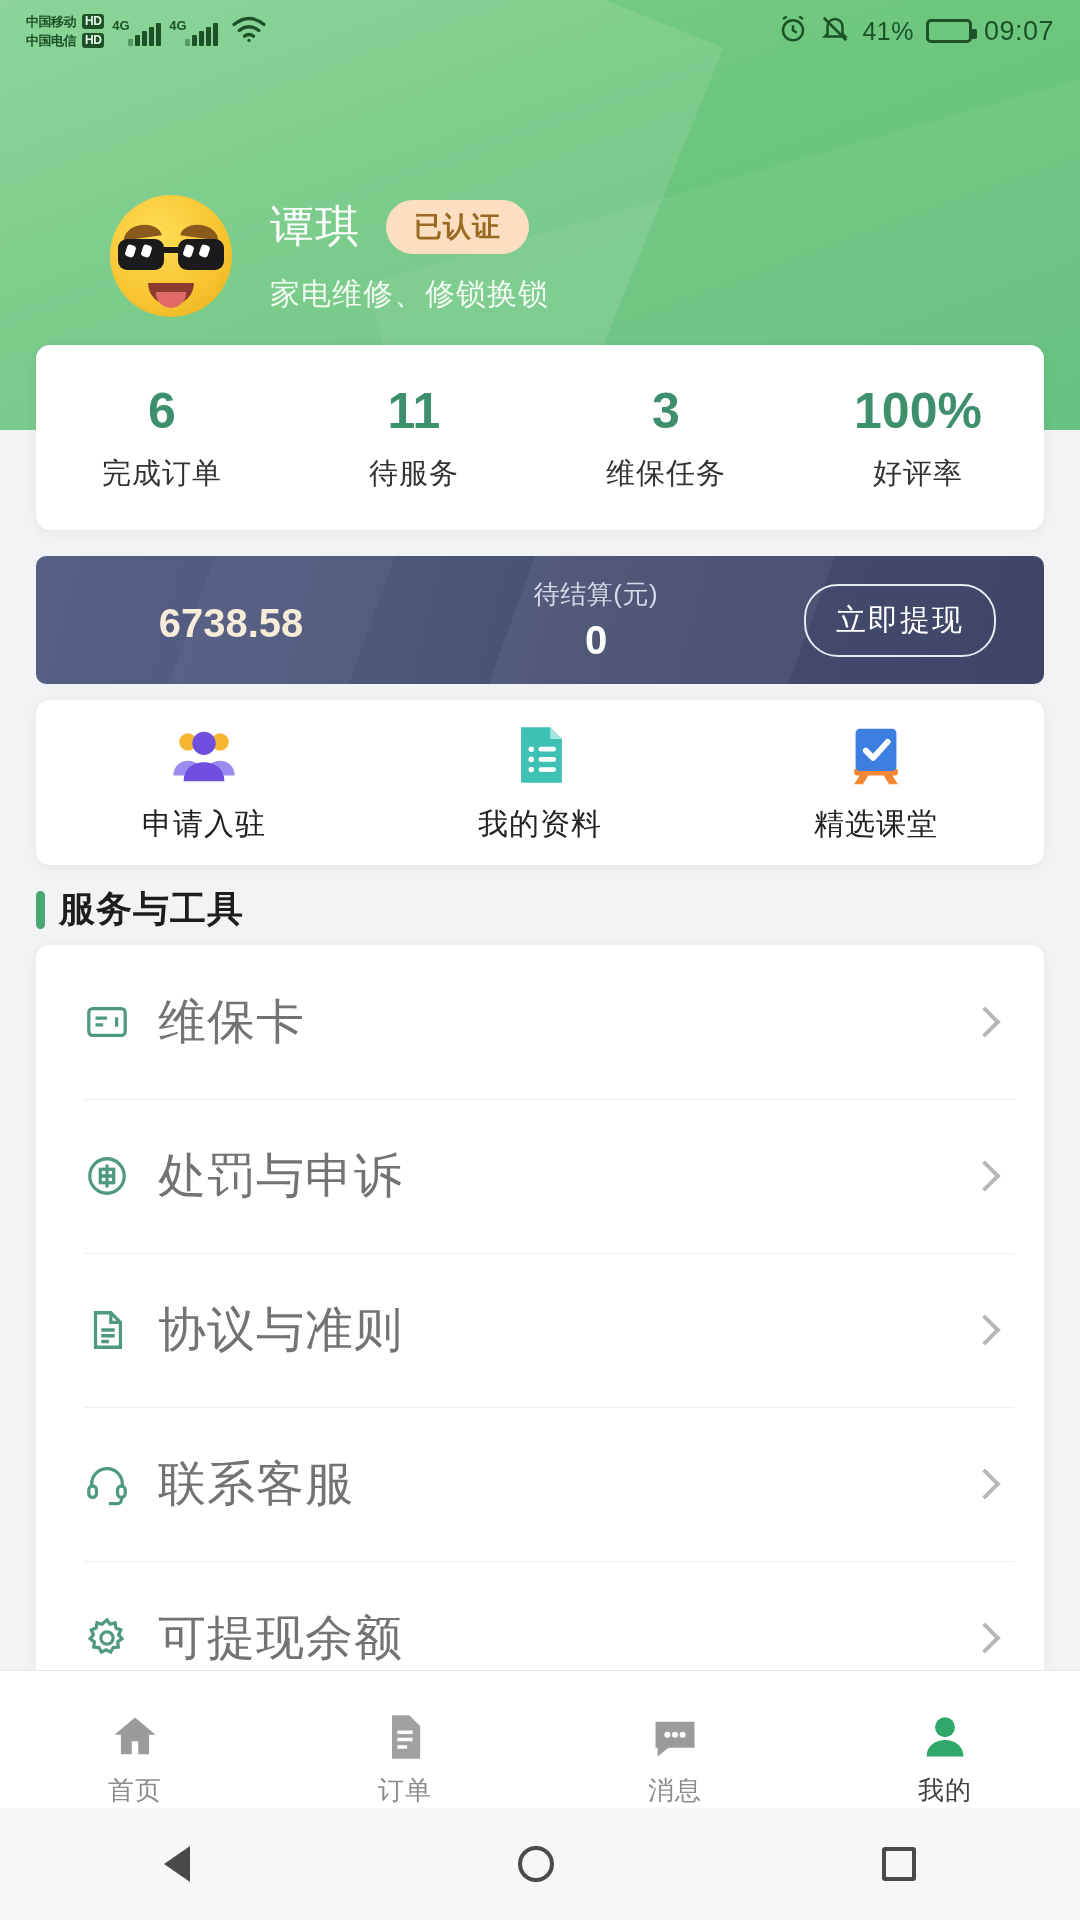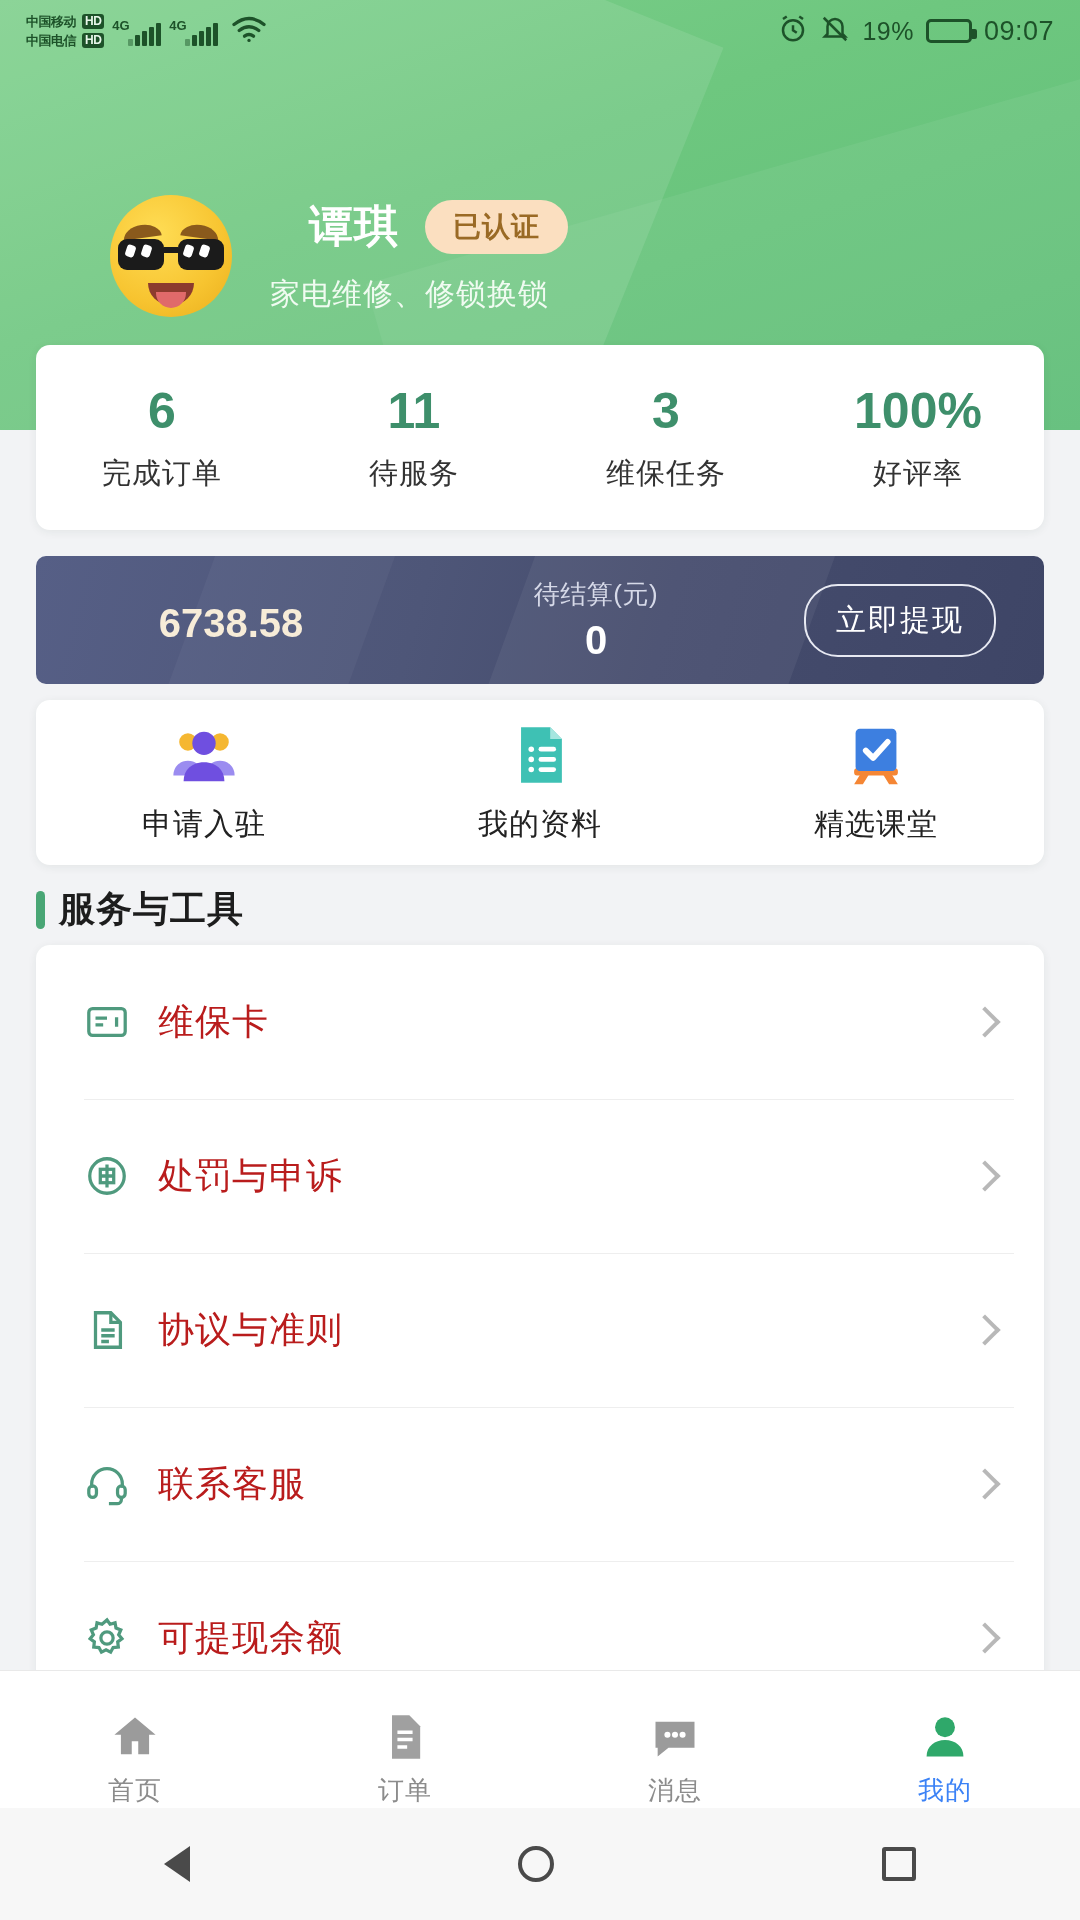--- a/index.html
+++ b/index.html
@@ -86,21 +86,21 @@
   .avatar .lens.r { right: 0; }
   .avatar .bridge { position: absolute; top: 8px; left: 46px; width: 14px; height: 6px; background: #1b1b1b; }
   .avatar .glint { position: absolute; width: 9px; height: 12px; background: #fff; border-radius: 3px; transform: rotate(18deg);}
   .avatar .mouth {
     position: absolute; left: 38px; top: 88px; width: 46px; height: 22px;
     background: #8c3b2e; border-radius: 0 0 30px 30px;
   }
   .avatar .tongue { position: absolute; left: 8px; top: 9px; width: 30px; height: 16px; background: #e06a6a; border-radius: 0 0 18px 18px;}
   .prof-text { margin-left: 38px; }
   .prof-row1 { display: flex; align-items: center; gap: 26px; }
-  .prof-name { font-size: 44px; font-weight: 700; color: #ffffff; letter-spacing: 1px; margin-left: 39px; }
+  .prof-name { font-size: 44px; font-weight: 400; color: #ffffff; letter-spacing: 1px; }
   .verified-badge {
     background: #fbdfc0; color: #9a6a25; font-size: 28px; font-weight: 700;
     padding: 8px 28px; border-radius: 30px; letter-spacing: 1px;
   }
   .prof-sub { margin-top: 18px; font-size: 30px; color: #f0fbf1; letter-spacing: 1px; }
 
   
   .card {
     position: absolute; left: 36px; width: 1008px;
     background: #ffffff; border-radius: 14px;
@@ -156,35 +156,35 @@
   .menu { top: 945px; padding: 0 0; }
   .menu-row {
     height: 154px; display: flex; align-items: center; padding: 0 30px 0 48px;
     position: relative;
   }
   .menu-row + .menu-row::before {
     content: ""; position: absolute; left: 48px; right: 30px; top: 0; height: 1px;
     background: #eeeeee;
   }
   .menu-icon { width: 46px; height: 46px; flex: 0 0 auto; color: #4f9a7e; }
-  .menu-label { margin-left: 28px; font-size: 36px; color: #b91c1c; letter-spacing: 1px; }
+  .menu-label { margin-left: 28px; font-size: 48px; color: #737373; letter-spacing: 1px; }
   .chev { margin-left: auto; width: 22px; height: 22px; border-right: 4px solid #b8b8b8;
     border-top: 4px solid #b8b8b8; transform: rotate(45deg); margin-right: 18px; }
 
   
   .tabbar {
     position: absolute; bottom: 112px; left: 0; width: 1080px; height: 138px;
     background: #ffffff; border-top: 1px solid #e9e9e9;
     display: flex; align-items: flex-end;
   }
   .tab { flex: 1; display: flex; flex-direction: column; align-items: center; gap: 10px; }
   .tab-icon { width: 52px; height: 52px; color: #9b9b9b; }
   .tab.active .tab-icon { color: #2fa86a; }
   .tab-label { font-size: 26px; color: #8c8c8c; letter-spacing: 1px; }
-  .tab.active .tab-label { color: #3b82f6; }
+  .tab.active .tab-label { color: #404040; }
 
   
   .navbar {
     position: absolute; bottom: 0; left: 0; width: 1080px; height: 112px;
     background: #f7f7f7; display: flex; align-items: center; justify-content: space-around;
   }
   .nav-back { width: 0; height: 0; border-top: 18px solid transparent; border-bottom: 18px solid transparent;
     border-right: 26px solid #4a4a4a; }
   .nav-home { width: 36px; height: 36px; border: 4px solid #4a4a4a; border-radius: 50%; }
   .nav-recent { width: 34px; height: 34px; border: 4px solid #4a4a4a; border-radius: 3px; }
@@ -243,21 +243,21 @@
             <path d="M12 9v4l3 2"></path>
             <path d="M4 4l3-2M20 4l-3-2"></path>
         </svg>
       </span>
       <span>
         <svg width="30" height="30" viewBox="0 0 24 24" fill="none" stroke="#1d5229" stroke-width="2">
           <path d="M6 16V10a6 6 0 0 1 12 0v6l2 2H4l2-2z"></path>
             <path d="M3 3l18 18"></path>
         </svg>
       </span>
-      <span class="sb-batt-txt">19%</span>
+      <span class="sb-batt-txt">41%</span>
       <span class="battery"><span class="fill" style="width: 69%;"></span></span>
       <span class="sb-time">09:07</span>
     </div>
   </div>
 
   <div class="profile">
     <div class="avatar">
       <span class="brow l"></span>
         <span class="brow r"></span>
       <span class="shades">

